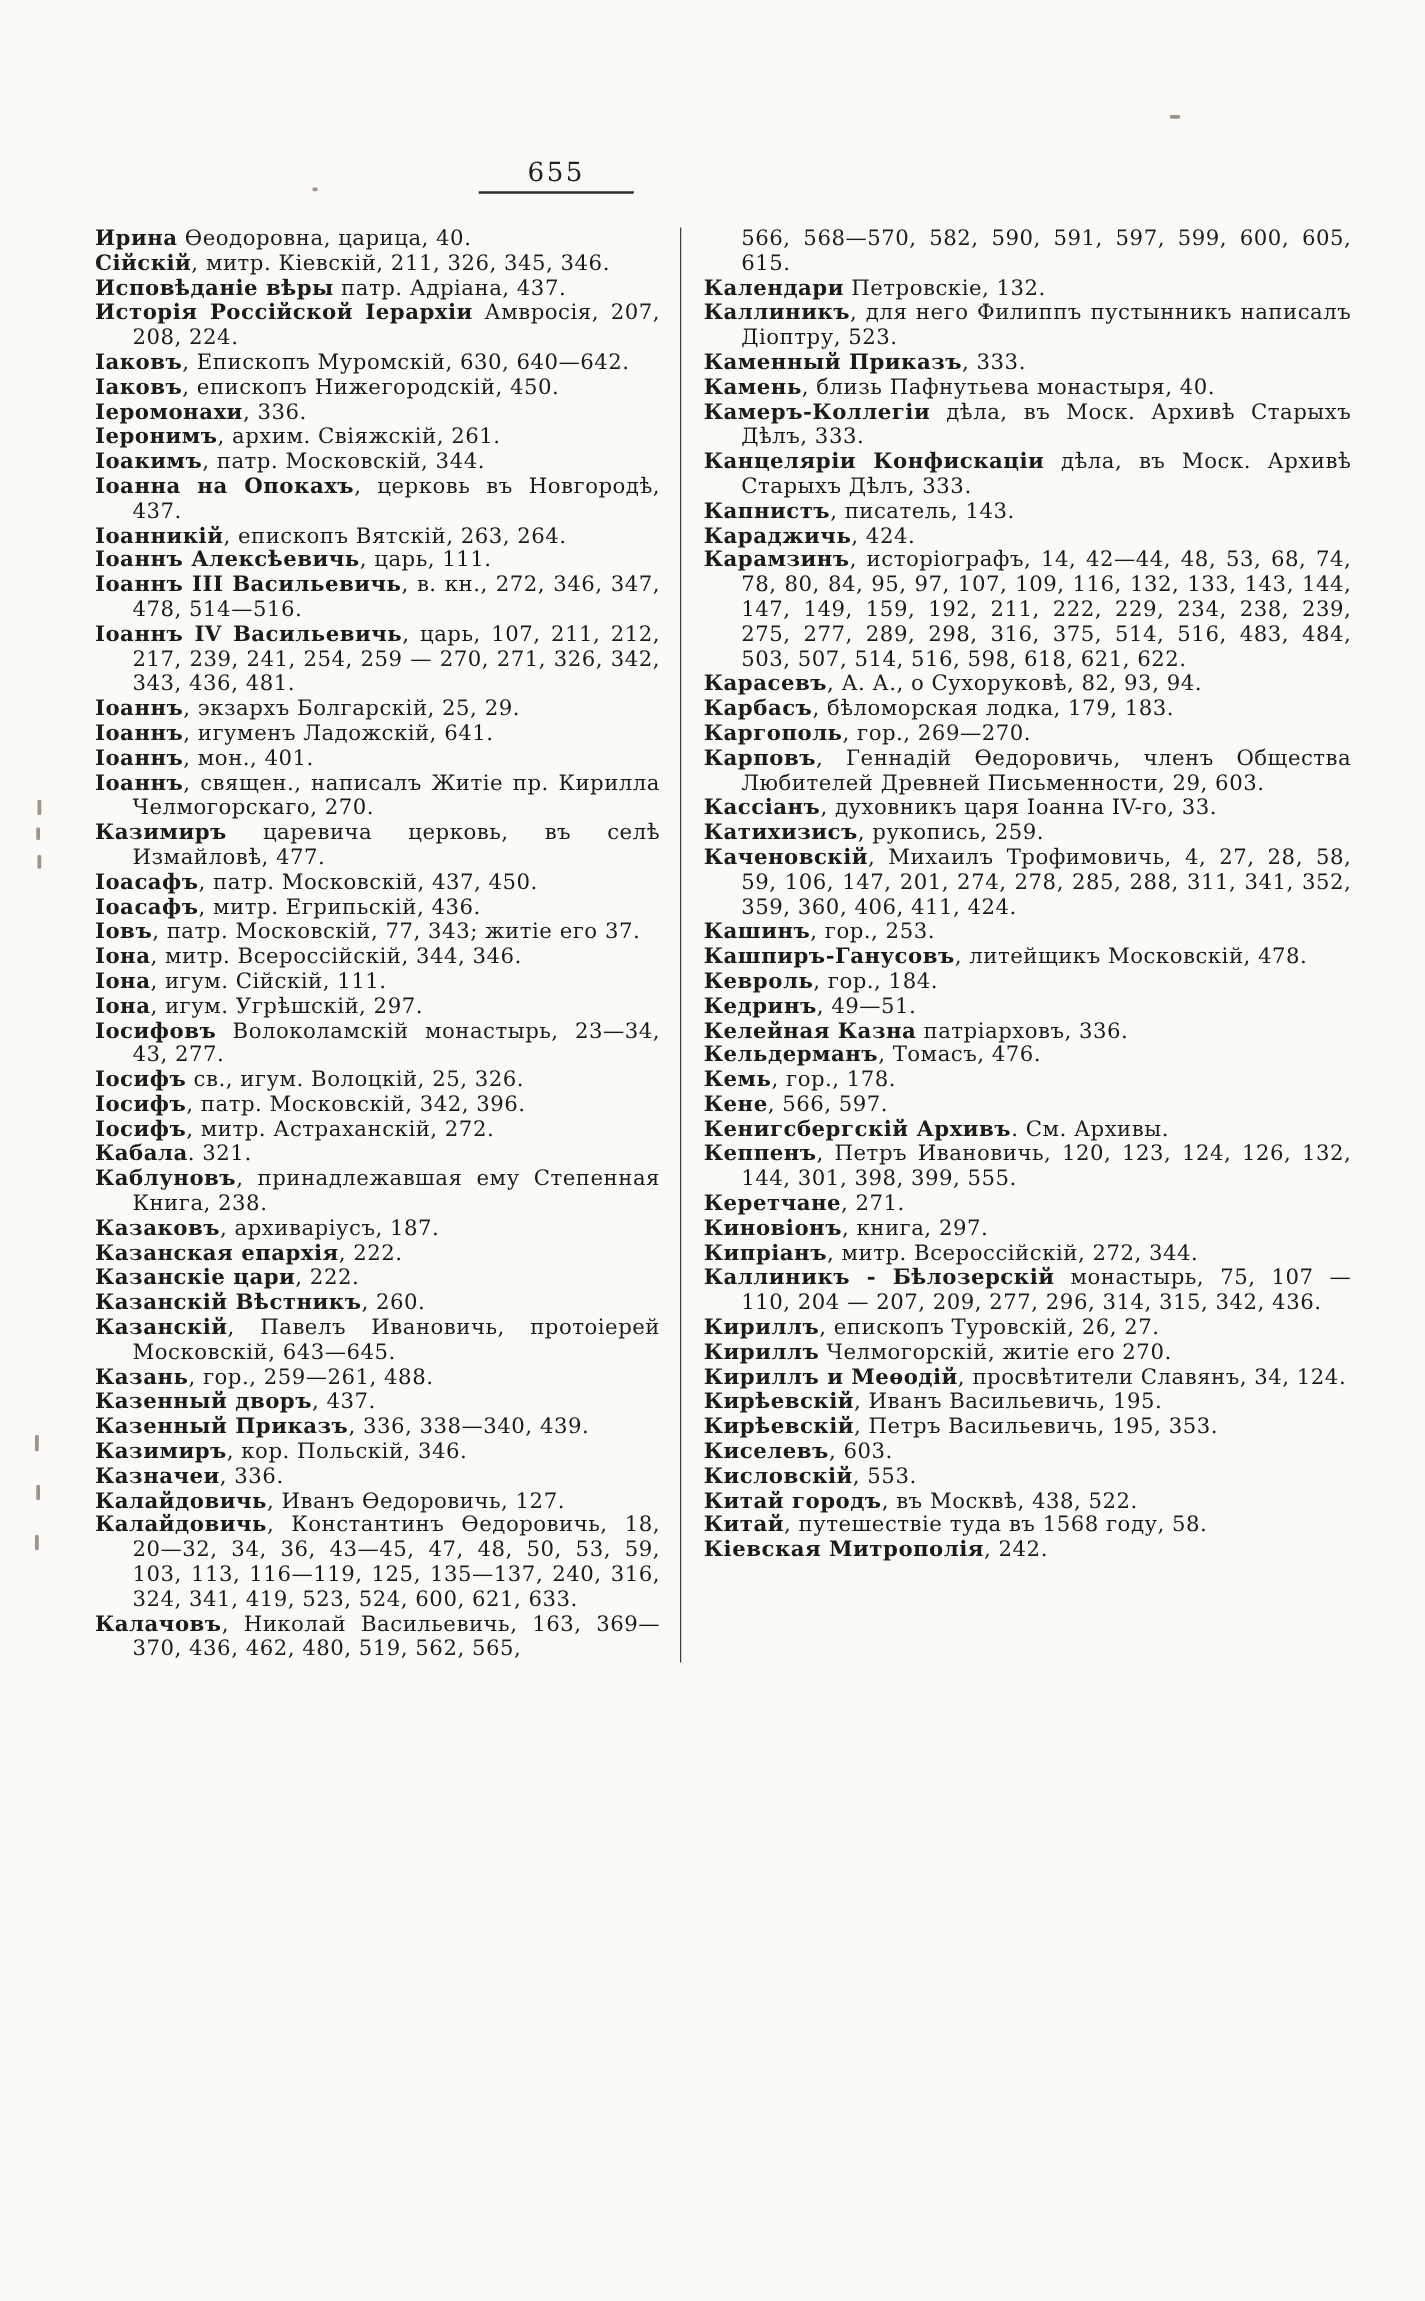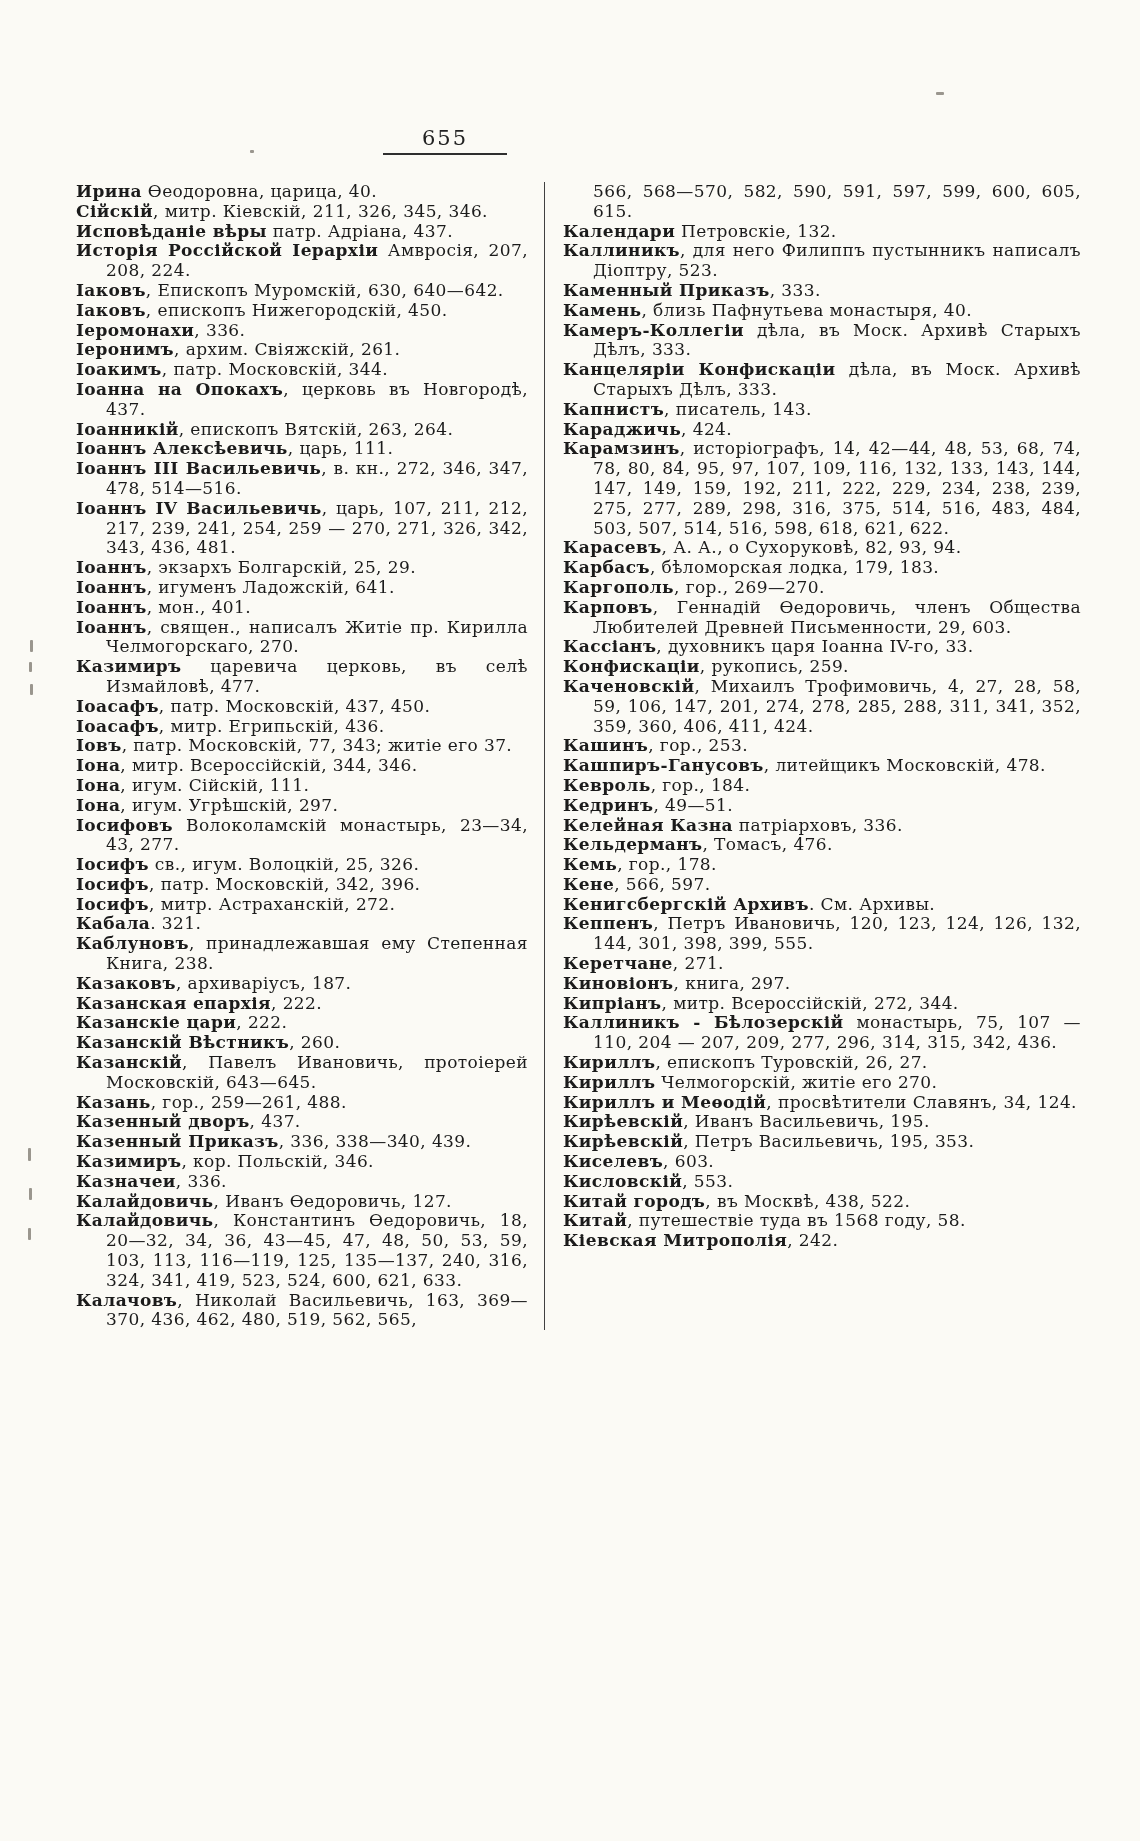--- a/index.html
+++ b/index.html
@@ -130,21 +130,21 @@
       <p class="entry"><b class="hw">Камеръ-Коллегіи</b> дѣла, въ Моск. Архивѣ Старыхъ Дѣлъ, 333.</p>
       <p class="entry"><b class="hw">Канцеляріи Конфискаціи</b> дѣла, въ Моск. Архивѣ Старыхъ Дѣлъ, 333.</p>
       <p class="entry"><b class="hw">Капнистъ</b>, писатель, 143.</p>
       <p class="entry"><b class="hw">Караджичь</b>, 424.</p>
       <p class="entry"><b class="hw">Карамзинъ</b>, исторіографъ, 14, 42—44, 48, 53, 68, 74, 78, 80, 84, 95, 97, 107, 109, 116, 132, 133, 143, 144, 147, 149, 159, 192, 211, 222, 229, 234, 238, 239, 275, 277, 289, 298, 316, 375, 514, 516, 483, 484, 503, 507, 514, 516, 598, 618, 621, 622.</p>
       <p class="entry"><b class="hw">Карасевъ</b>, А. А., о Сухоруковѣ, 82, 93, 94.</p>
       <p class="entry"><b class="hw">Карбасъ</b>, бѣломорская лодка, 179, 183.</p>
       <p class="entry"><b class="hw">Каргополь</b>, гор., 269—270.</p>
       <p class="entry"><b class="hw">Карповъ</b>, Геннадій Ѳедоровичь, членъ Общества Любителей Древней Письменности, 29, 603.</p>
       <p class="entry"><b class="hw">Кассіанъ</b>, духовникъ царя Іоанна IV-го, 33.</p>
-      <p class="entry"><b class="hw">Конфискаціи</b>, рукопись, 259.</p>
+      <p class="entry"><b class="hw">Катихизисъ</b>, рукопись, 259.</p>
       <p class="entry"><b class="hw">Каченовскій</b>, Михаилъ Трофимовичь, 4, 27, 28, 58, 59, 106, 147, 201, 274, 278, 285, 288, 311, 341, 352, 359, 360, 406, 411, 424.</p>
       <p class="entry"><b class="hw">Кашинъ</b>, гор., 253.</p>
       <p class="entry"><b class="hw">Кашпиръ-Ганусовъ</b>, литейщикъ Московскій, 478.</p>
       <p class="entry"><b class="hw">Кевроль</b>, гор., 184.</p>
       <p class="entry"><b class="hw">Кедринъ</b>, 49—51.</p>
       <p class="entry"><b class="hw">Келейная Казна</b> патріарховъ, 336.</p>
       <p class="entry"><b class="hw">Кельдерманъ</b>, Томасъ, 476.</p>
       <p class="entry"><b class="hw">Кемь</b>, гор., 178.</p>
       <p class="entry"><b class="hw">Кене</b>, 566, 597.</p>
       <p class="entry"><b class="hw">Кенигсбергскій Архивъ</b>. См. Архивы.</p>

